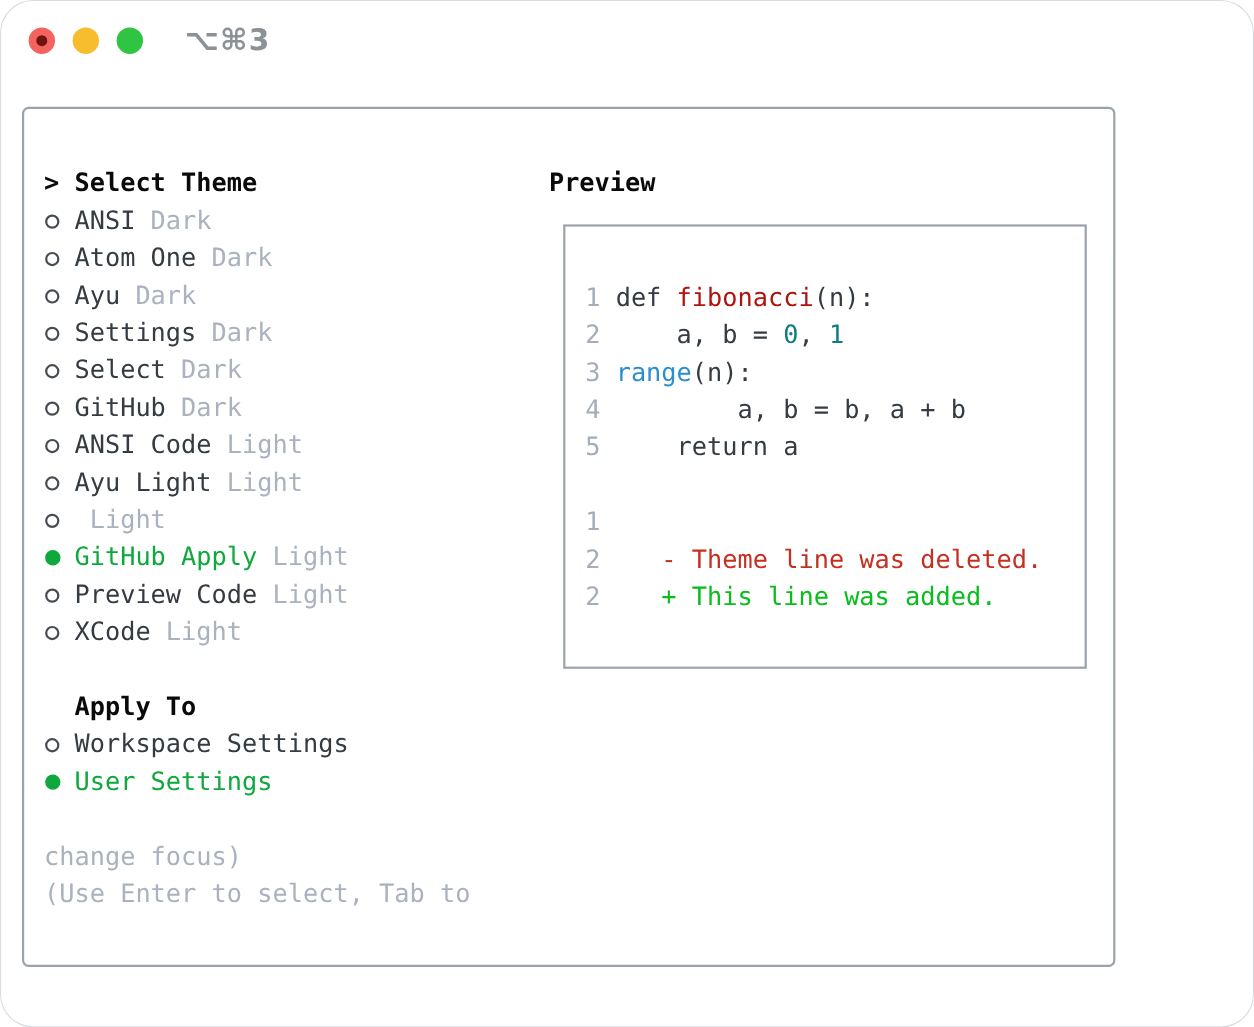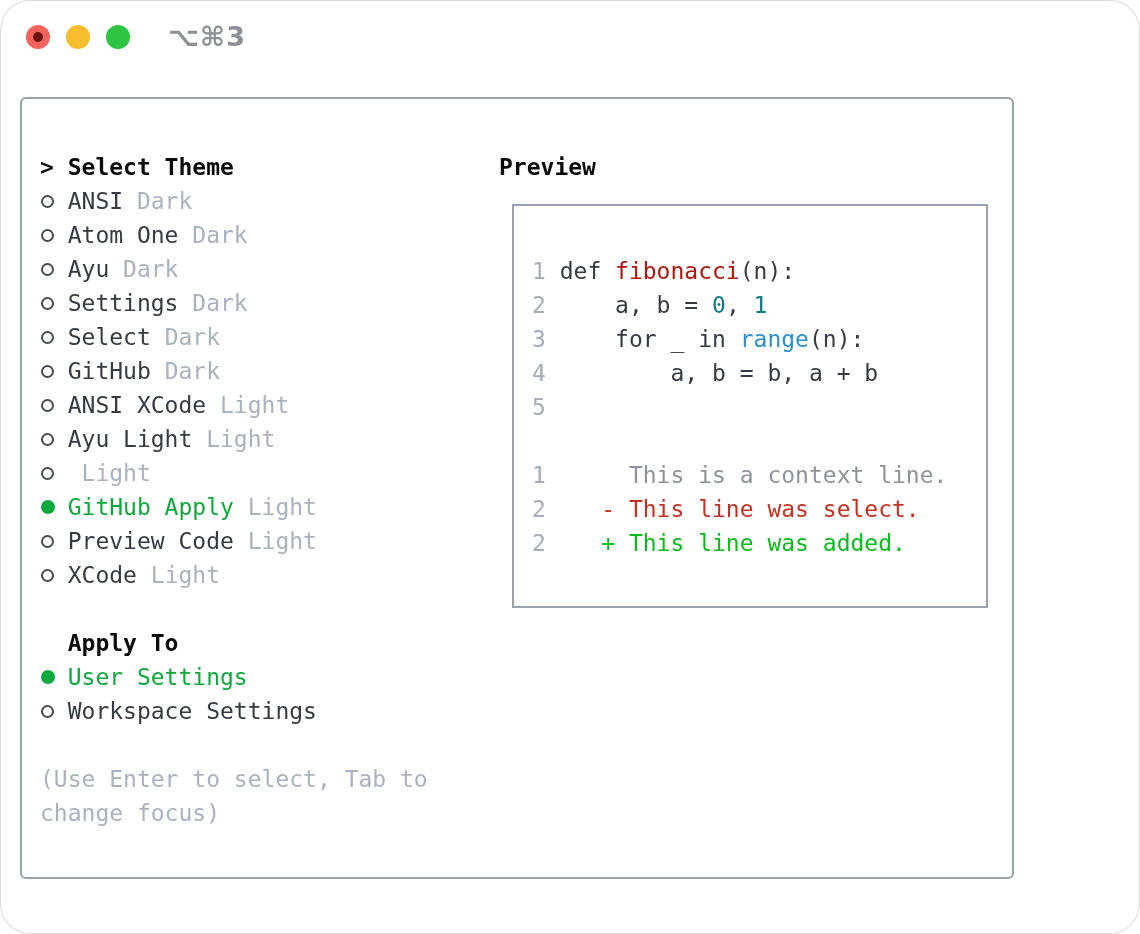--- a/index.html
+++ b/index.html
@@ -76,54 +76,54 @@
       <div class="row">
         <span class="marker gt">&gt;</span><span class="hdr">Select Theme</span>
       </div>
       <div id="theme-list">
           <div class="row"><span class="marker"><span class="radio"></span></span><span class="tname">ANSI</span><span class="ttag"> Dark</span></div>
           <div class="row"><span class="marker"><span class="radio"></span></span><span class="tname">Atom One</span><span class="ttag"> Dark</span></div>
           <div class="row"><span class="marker"><span class="radio"></span></span><span class="tname">Ayu</span><span class="ttag"> Dark</span></div>
           <div class="row"><span class="marker"><span class="radio"></span></span><span class="tname">Settings</span><span class="ttag"> Dark</span></div>
           <div class="row"><span class="marker"><span class="radio"></span></span><span class="tname">Select</span><span class="ttag"> Dark</span></div>
           <div class="row"><span class="marker"><span class="radio"></span></span><span class="tname">GitHub</span><span class="ttag"> Dark</span></div>
-          <div class="row"><span class="marker"><span class="radio"></span></span><span class="tname">ANSI XCode</span><span class="ttag"> Light</span></div>
+          <div class="row"><span class="marker"><span class="radio"></span></span><span class="tname">ANSI Code</span><span class="ttag"> Light</span></div>
           <div class="row"><span class="marker"><span class="radio"></span></span><span class="tname">Ayu Light</span><span class="ttag"> Light</span></div>
           <div class="row"><span class="marker"><span class="radio"></span></span><span class="ttag"> Light</span></div>
           <div class="row"><span class="marker"><span class="radio sel"></span></span><span class="tname selg">GitHub Apply</span><span class="ttag"> Light</span></div>
           <div class="row"><span class="marker"><span class="radio"></span></span><span class="tname">Preview Code</span><span class="ttag"> Light</span></div>
           <div class="row"><span class="marker"><span class="radio"></span></span><span class="tname">XCode</span><span class="ttag"> Light</span></div>
         </div>
       <div class="spacer"></div>
       <div class="row">
         <span class="marker"></span><span class="hdr">Apply To</span>
       </div>
       <div id="apply-list">
+          <div class="row"><span class="marker"><span class="radio"></span></span><span class="tname">Workspace Settings</span></div>
           <div class="row"><span class="marker"><span class="radio sel"></span></span><span class="tname selg">User Settings</span></div>
-          <div class="row"><span class="marker"><span class="radio"></span></span><span class="tname">Workspace Settings</span></div>
         </div>
       <div class="spacer"></div>
       <div id="hint">
+          <div class="row hint">change focus)</div>
           <div class="row hint">(Use Enter to select, Tab to</div>
-          <div class="row hint">change focus)</div>
         </div>
     </div>
 
     <div class="row preview-title">
       <span class="hdr">Preview</span>
     </div>
 
     <div class="preview-box">
       <div class="code" id="preview-code">
           <div class="code-line"><span class="ln">1</span><span class="c-code">def </span><span class="c-func">fibonacci</span><span class="c-code">(n):</span></div>
           <div class="code-line"><span class="ln">2</span><span class="c-code">    a, b = </span><span class="c-numv">0</span><span class="c-code">, </span><span class="c-numv">1</span></div>
-          <div class="code-line"><span class="ln">3</span><span class="c-code">    for _ in </span><span class="c-builtin">range</span><span class="c-code">(n):</span></div>
+          <div class="code-line"><span class="ln">3</span><span class="c-builtin">range</span><span class="c-code">(n):</span></div>
           <div class="code-line"><span class="ln">4</span><span class="c-code">        a, b = b, a + b</span></div>
-          <div class="code-line"><span class="ln">5</span></div>
+          <div class="code-line"><span class="ln">5</span><span class="c-code">    return a</span></div>
           <div class="code-line"></div>
-          <div class="code-line"><span class="ln">1</span><span class="c-ctx">     This is a context line.</span></div>
-          <div class="code-line"><span class="ln">2</span><span class="c-del">   - This line was select.</span></div>
+          <div class="code-line"><span class="ln">1</span></div>
+          <div class="code-line"><span class="ln">2</span><span class="c-del">   - Theme line was deleted.</span></div>
           <div class="code-line"><span class="ln">2</span><span class="c-add">   + This line was added.</span></div>
         </div>
     </div>
 
   </div>
 </div>
 
 </body></html>

